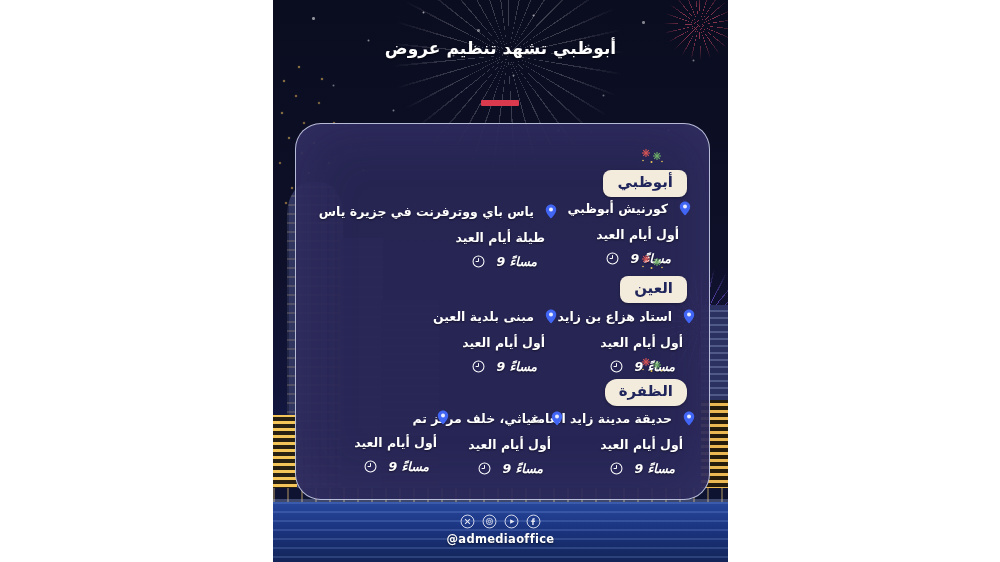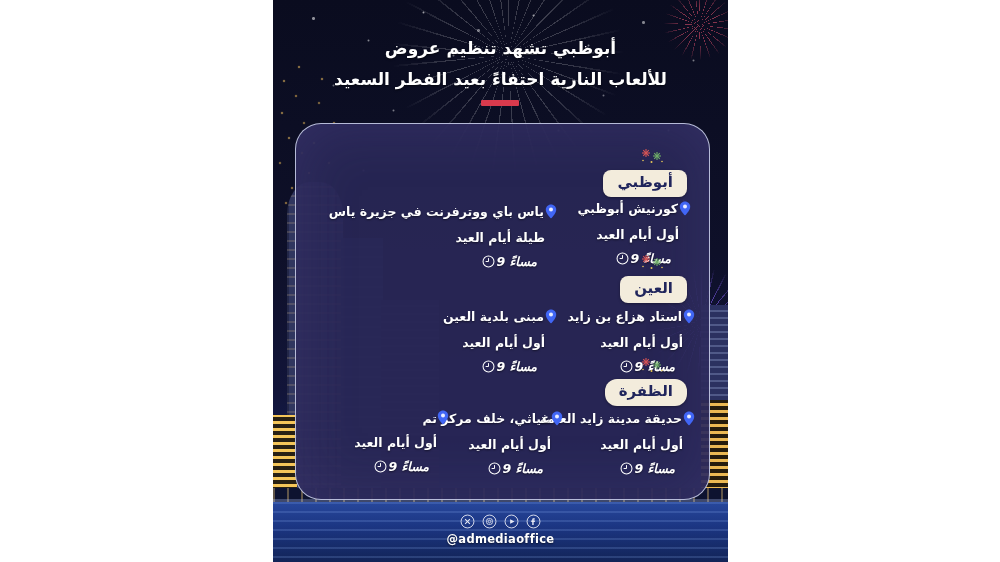--- a/index.html
+++ b/index.html
@@ -82,21 +82,21 @@
   .badge-1 { top:46px; } .badge-2 { top:152px; } .badge-3 { top:255px;border-radius:12px; }
 
   .fw-icon { position:absolute; right:44px; width:26px; height:20px; }
   .fw-1 { top:24px; } .fw-2 { top:130px; } .fw-3 { top:233px; }
 
   .entry { position:absolute; display:flex; flex-direction:column; align-items:flex-end; color:#ffffff; }
   .e-s1a { top:76px; right:18px;text-align:center; } .e-s1b { top:79px; right:152px; }
   .e-s2a { top:184px; right:14px; } .e-s2b { top:184px; right:152px; }
   .e-s3a { top:286px; right:14px; } .e-s3b { top:286px; right:146px; } .e-s3c { top:286px; right:260px; }
 
-  .line { display:flex; align-items:center; justify-content:flex-end; gap:1px; }
+  .line { display:flex; align-items:center; justify-content:flex-end; gap:11px; }
   .venue-line { margin-bottom:9px; }
   .venue-text, .schedule-text { font-size:12.5px; font-weight:bold; direction:rtl; line-height:17px;
            text-shadow:0 1px 2px rgba(0,0,0,.5); }
   .schedule-text { margin-bottom:7px; margin-right:12px; }
   .time-line { direction:ltr; margin-right:20px;font-style:italic; }
   .time-text { font-size:12.5px; font-weight:bold; direction:ltr; unicode-bidi:isolate; line-height:17px;
            text-shadow:0 1px 2px rgba(0,0,0,.5); }
   .pin { width:12px; height:15px; flex:0 0 auto; }
   .clock { width:13px; height:13px; flex:0 0 auto; }
 
@@ -122,21 +122,20 @@
     <div class="bldg b3"></div>
     <div class="bldg b-left-gold"></div>
     <div class="bldg b-right"></div>
     <div class="bldg b-right-gold"></div>
     <div class="shore"></div>
     <div class="horizon"></div>
     <div class="sea"></div>
 
     <div class="title">
       <div>أبوظبي تشهد تنظيم عروض</div>
-      <div>للألعاب النارية احتفاءً بعيد الفطر السعيد</div>
     </div>
     <div class="red-bar"></div>
 
     <div class="card">
 
       <svg class="fw-icon fw-1" viewBox="0 0 26 20">
         <g stroke="#d85555" stroke-width="1.1">
             <line x1="7" y1="1" x2="7" y2="9"></line>
             <line x1="3" y1="5" x2="11" y2="5"></line>
             <line x1="4.2" y1="2.2" x2="9.8" y2="7.8"></line>

